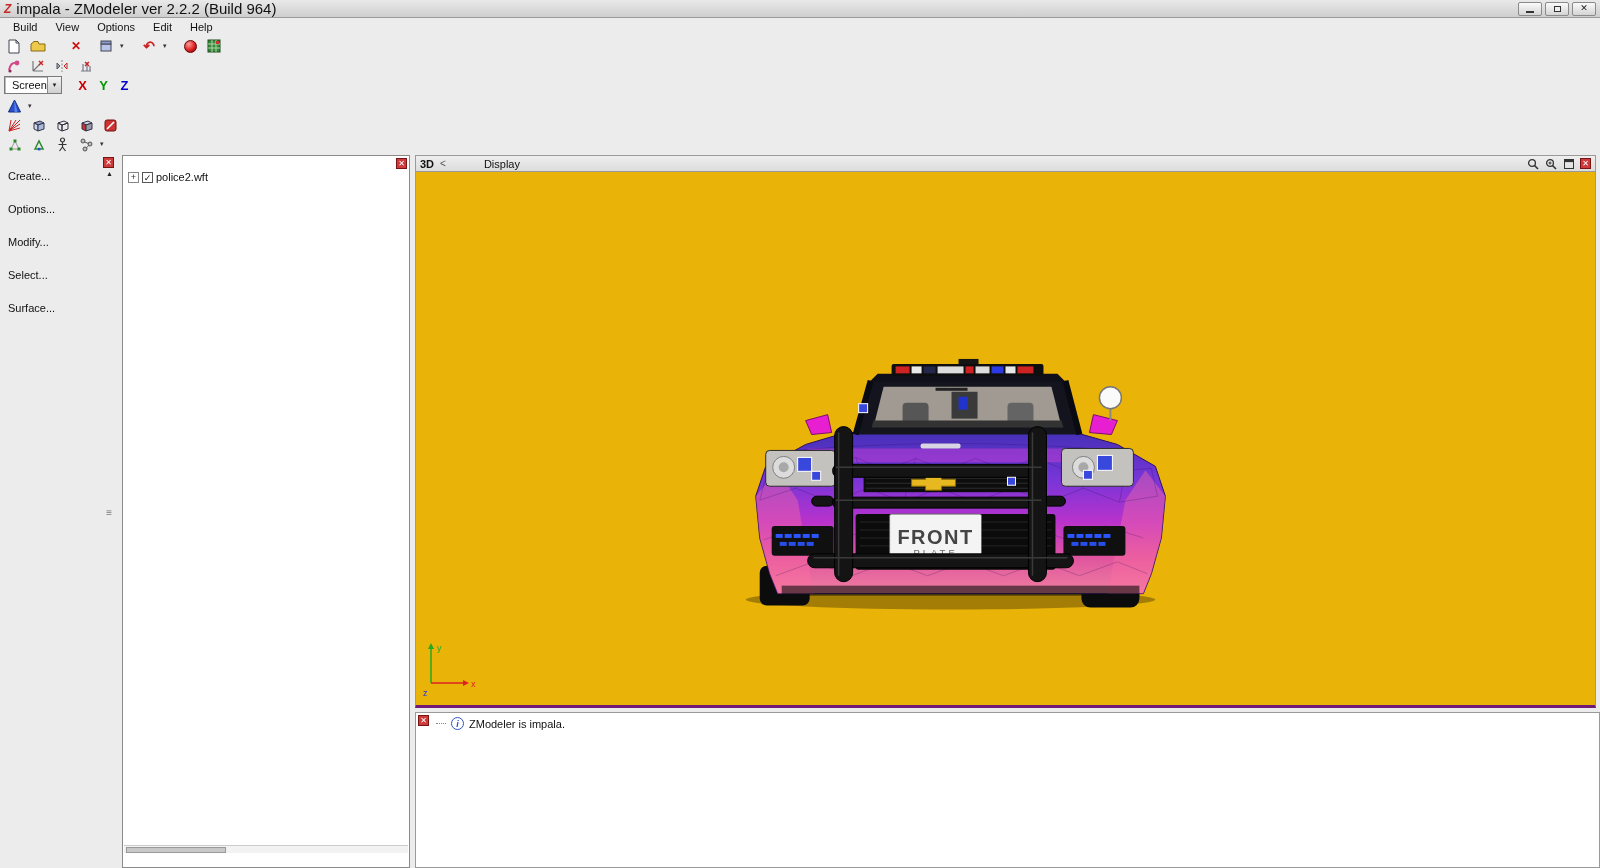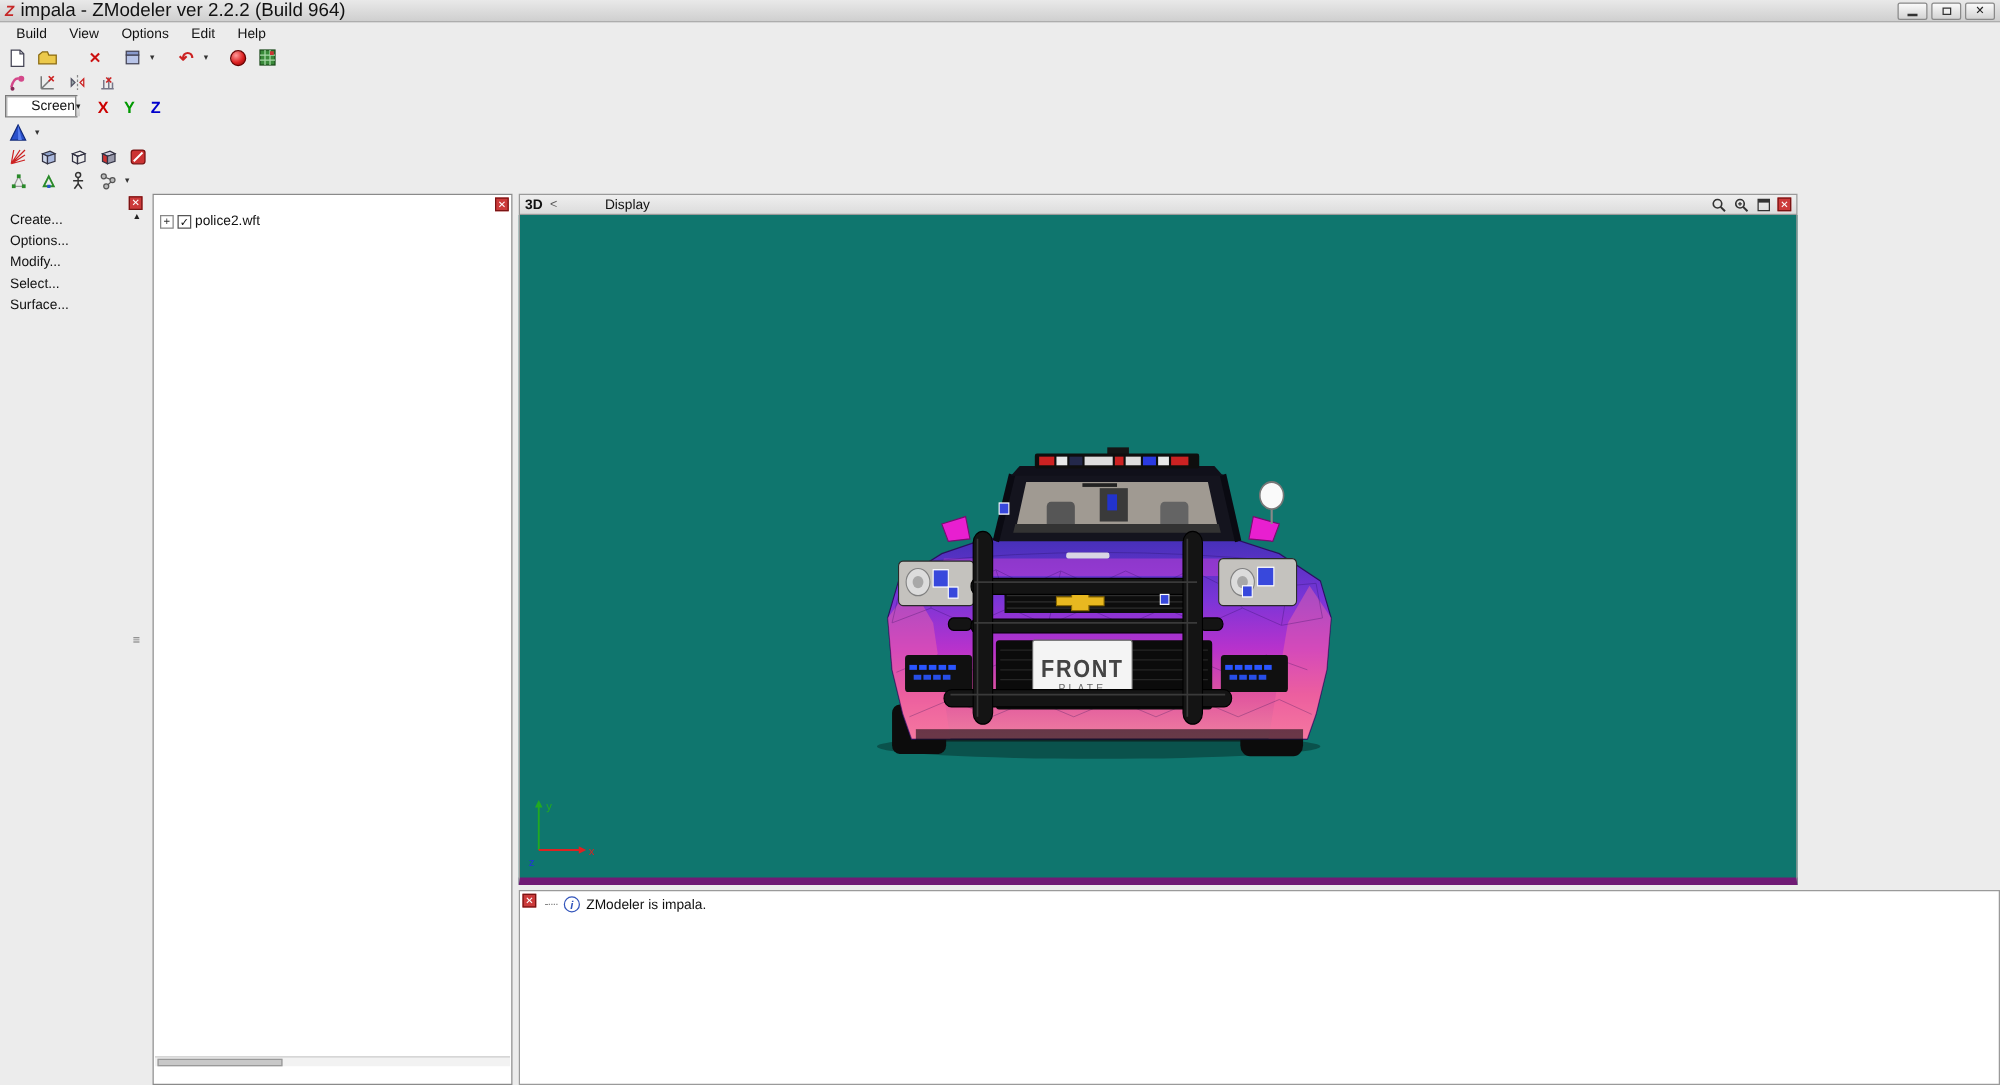--- a/index.html
+++ b/index.html
@@ -56,37 +56,37 @@
   .sphere-icon-shape {
     width:13px; height:13px; border-radius:50%;
     background:radial-gradient(circle at 35% 30%, #ff9a9a, #d22 55%, #7a0000);
     border:1px solid #600;
   }
   .combo {
     width:58px; height:18px; background:#fff;
     border:1px solid #7a7a7a; box-shadow:inset 1px 1px 0 #bbb;
     display:flex; align-items:center; cursor:pointer;
   }
-  .combo .combo-value { flex:1; padding-left:20px; }
+  .combo .combo-value { flex:1; padding-left:7px; }
   .combo .combo-btn {
     width:15px; height:16px; background:linear-gradient(#f4f4f4,#cfcfcf);
     border-left:1px solid #8a8a8a; display:flex; align-items:center; justify-content:center;
     font-size:7px; color:#222;
   }
   .axis-btn { font-weight:bold; font-size:13px; width:17px; text-align:center; cursor:pointer; }
   .ax-x { color:#cc0000; } .ax-y { color:#009900; } .ax-z { color:#0000cc; }
 
   
   .cmd-panel {
     position:absolute; top:155px; left:0; width:118px; bottom:0;
     background:#ececec;
   }
   .cmd-panel .panel-close { position:absolute; top:2px; right:4px; }
   .cmd-panel .up-arrow { position:absolute; top:15px; right:5px; font-size:7px; color:#222; cursor:pointer; }
-  .cmd-list { position:absolute; top:14px; left:8px; display:flex; flex-direction:column; gap:3px; }
+  .cmd-list { position:absolute; top:14px; left:8px; display:flex; flex-direction:column; gap:19px; }
   .cmd-item { cursor:pointer; padding:1px 0; }
   .panel-grip { position:absolute; top:352px; right:6px; color:#777; font-size:10px; cursor:pointer; }
 
   .panel-close {
     width:11px; height:11px; background:#cc3a3a; border:1px solid #7a1414;
     color:#fff; font-size:8px; line-height:9px; text-align:center; cursor:pointer;
   }
 
   
   .tree-panel {
@@ -107,34 +107,34 @@
     position:absolute; left:1px; right:1px; bottom:14px; height:8px;
     background:#f2f2f2; border-top:1px solid #ccc; cursor:pointer;
   }
   .tree-hscroll .thumb {
     position:absolute; left:2px; top:1px; width:100px; height:6px;
     background:#c8c8c8; border:1px solid #999;
   }
 
   
   .viewport {
-    position:absolute; left:415px; top:155px; width:1023px; height:553px;
+    position:absolute; left:415px; top:155px; width:1181px; height:553px;
   }
   .vp-header {
     height:17px; background:linear-gradient(#efefef,#dcdcdc);
     border:1px solid #9a9a9a; display:flex; align-items:center; padding:0 4px; gap:6px;
   }
   .vp-mode { font-weight:bold; font-size:11px; }
   .vp-back { color:#555; font-size:10px; cursor:pointer; }
   .vp-view { cursor:pointer;padding-left:32px; }
   .vp-icons { margin-left:auto; display:flex; align-items:center; gap:4px; }
   .vp-icon { width:14px; height:14px; display:flex; align-items:center; justify-content:center; cursor:pointer; }
   .vp-body {
     position:absolute; left:0; right:0; top:17px; bottom:0;
-    background:#0f766e; border-left:1px solid #9a9a9a; border-right:1px solid #9a9a9a; border-bottom:6px solid #701a75;
+    background:#eab308; border-left:1px solid #9a9a9a; border-right:1px solid #9a9a9a; border-bottom:3px solid #701a75;
     cursor:crosshair;
   }
   .vp-body svg.scene { position:absolute; left:0; top:0; width:100%; height:100%; }
   .axis-gizmo { position:absolute; left:5px; bottom:6px; }
 
   
   .log-panel {
     position:absolute; left:415px; top:712px; right:0; bottom:0;
     background:#fff; border:1px solid #9a9a9a;
   }

